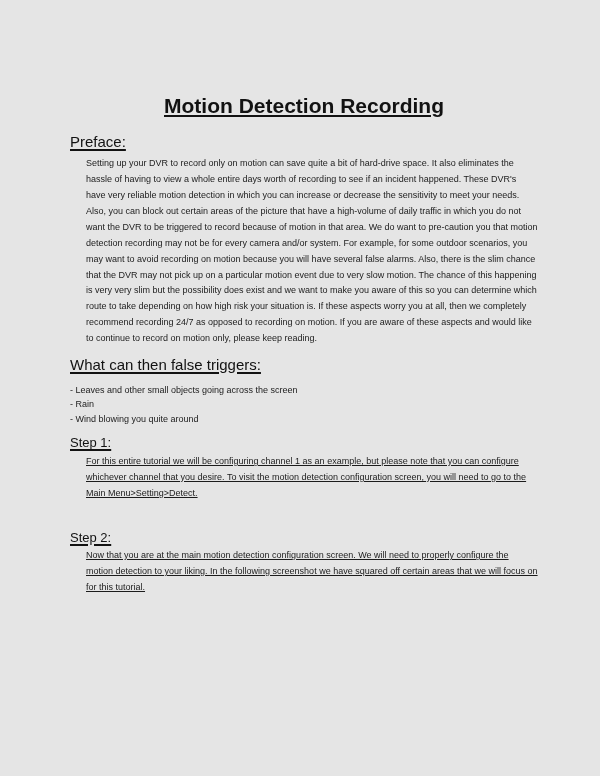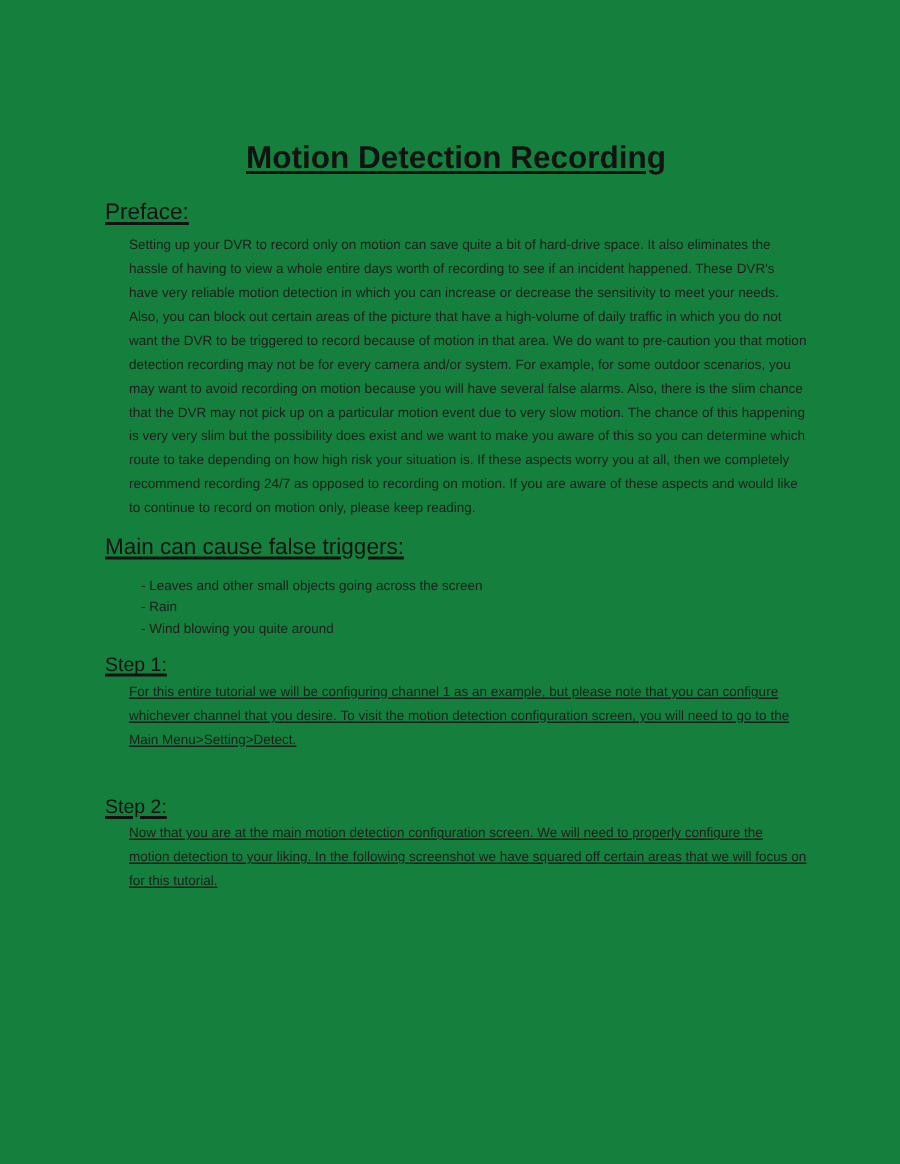--- a/index.html
+++ b/index.html
@@ -5,21 +5,21 @@
   html, body {
     margin: 0;
     padding: 0;
     background: #ffffff;
   }
   .page {
     position: relative;
     width: 600px;
     height: 776px;
     box-sizing: border-box;
-    background: #15803d;
+    background: #e5e5e5;
     color: #1c1c1c;
     font-family: "Liberation Sans", sans-serif;
     padding: 0 62px 0 70px;
     overflow: hidden;
   }
   .doc-title {
     font-size: 21px;
     font-weight: 700;
     line-height: 1.2;
     text-align: center;
@@ -65,35 +65,34 @@
     margin-top: 3px;
     text-decoration: underline;
   }
   .trigger-list {
     margin: 9px 0 0 0;
     font-size: 9px;
     line-height: 14.4px;
   }
   .trigger-item {
     white-space: nowrap;
-    margin-left: 24px;
   }
 </style>
 </head>
 <body>
 
 <div class="page">
 
   <h1 class="doc-title">Motion Detection Recording</h1>
 
   <h2 class="section-heading">Preface:</h2>
 
   <p class="body-par">Setting up your DVR to record only on motion can save quite a bit of hard-drive space. It also eliminates the hassle of having to view a whole entire days worth of recording to see if an incident happened. These DVR's have very reliable motion detection in which you can increase or decrease the sensitivity to meet your needs. Also, you can block out certain areas of the picture that have a high-volume of daily traffic in which you do not want the DVR to be triggered to record because of motion in that area. We do want to pre-caution you that motion detection recording may not be for every camera and/or system. For example, for some outdoor scenarios, you may want to avoid recording on motion because you will have several false alarms. Also, there is the slim chance that the DVR may not pick up on a particular motion event due to very slow motion. The chance of this happening is very very slim but the possibility does exist and we want to make you aware of this so you can determine which route to take depending on how high risk your situation is. If these aspects worry you at all, then we completely recommend recording 24/7 as opposed to recording on motion. If you are aware of these aspects and would like to continue to record on motion only, please keep reading.</p>
 
-  <h2 class="section-heading triggers">Main can cause false triggers:</h2>
+  <h2 class="section-heading triggers">What can then false triggers:</h2>
 
   <div class="trigger-list">
     <div class="trigger-item">- Leaves and other small objects going across the screen</div>
     <div class="trigger-item">- Rain</div>
     <div class="trigger-item">- Wind blowing you quite around</div>
   </div>
 
   <h3 class="step-heading">Step 1:</h3>
 
   <p class="body-par step">For this entire tutorial we will be configuring channel 1 as an example, but please note that you can configure whichever channel that you desire. To visit the motion detection configuration screen, you will need to go to the Main Menu&gt;Setting&gt;Detect.</p>

